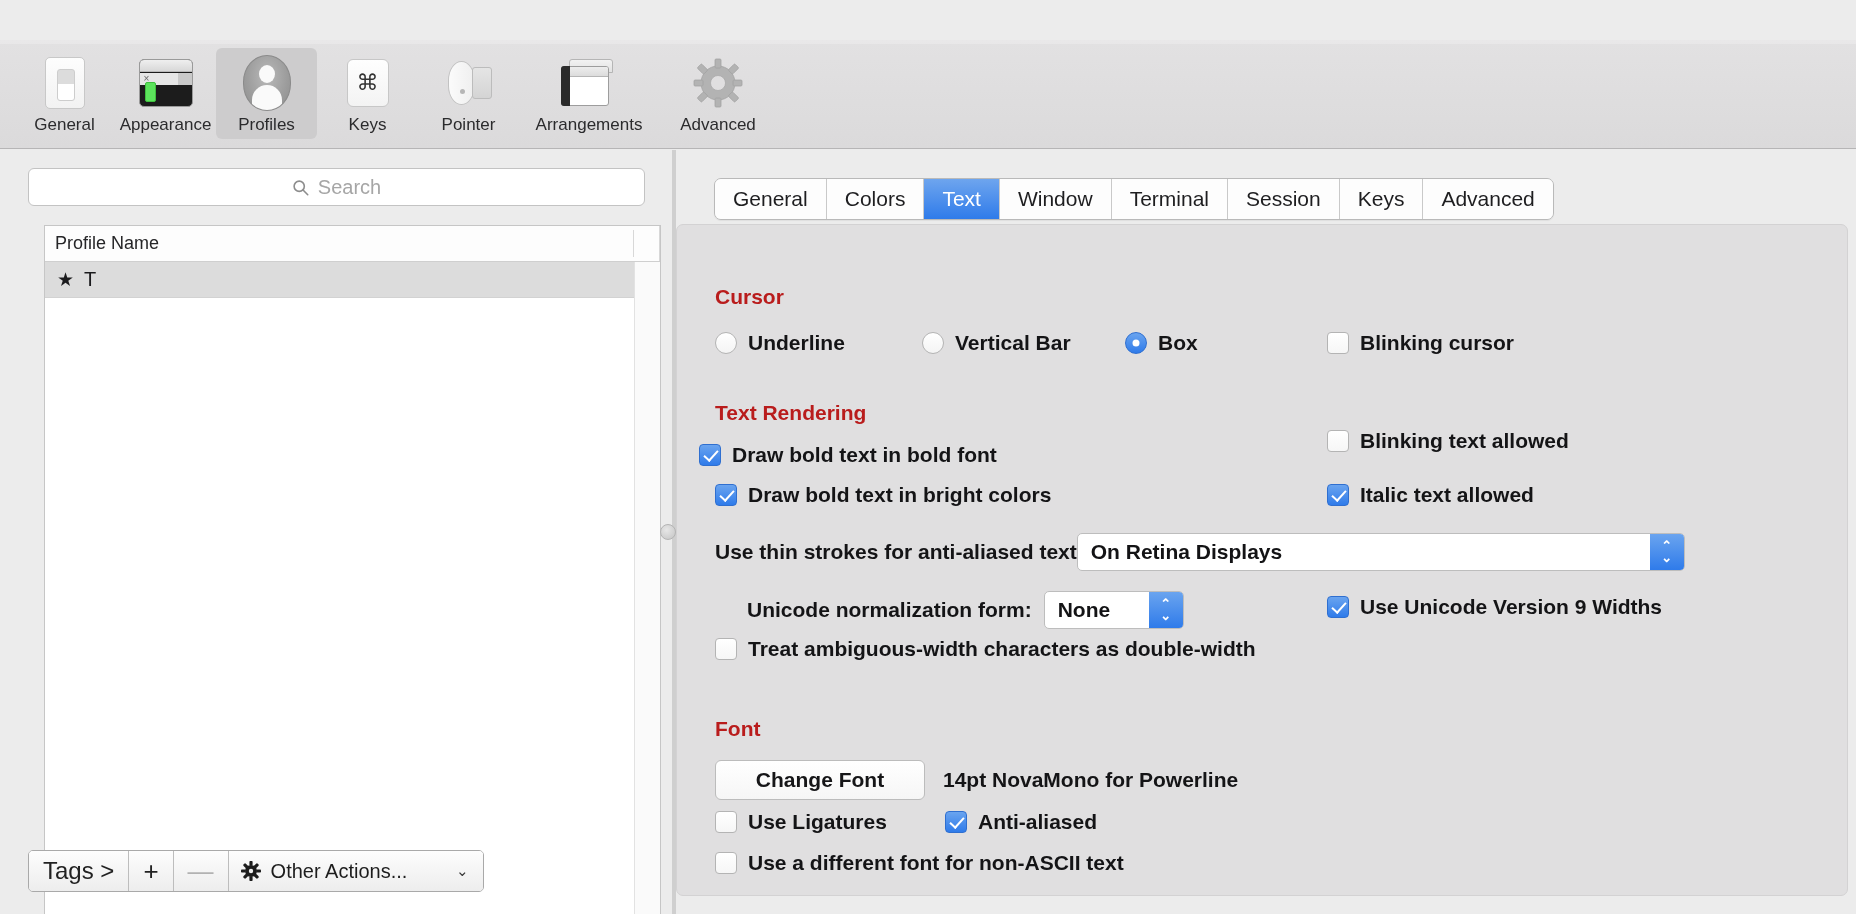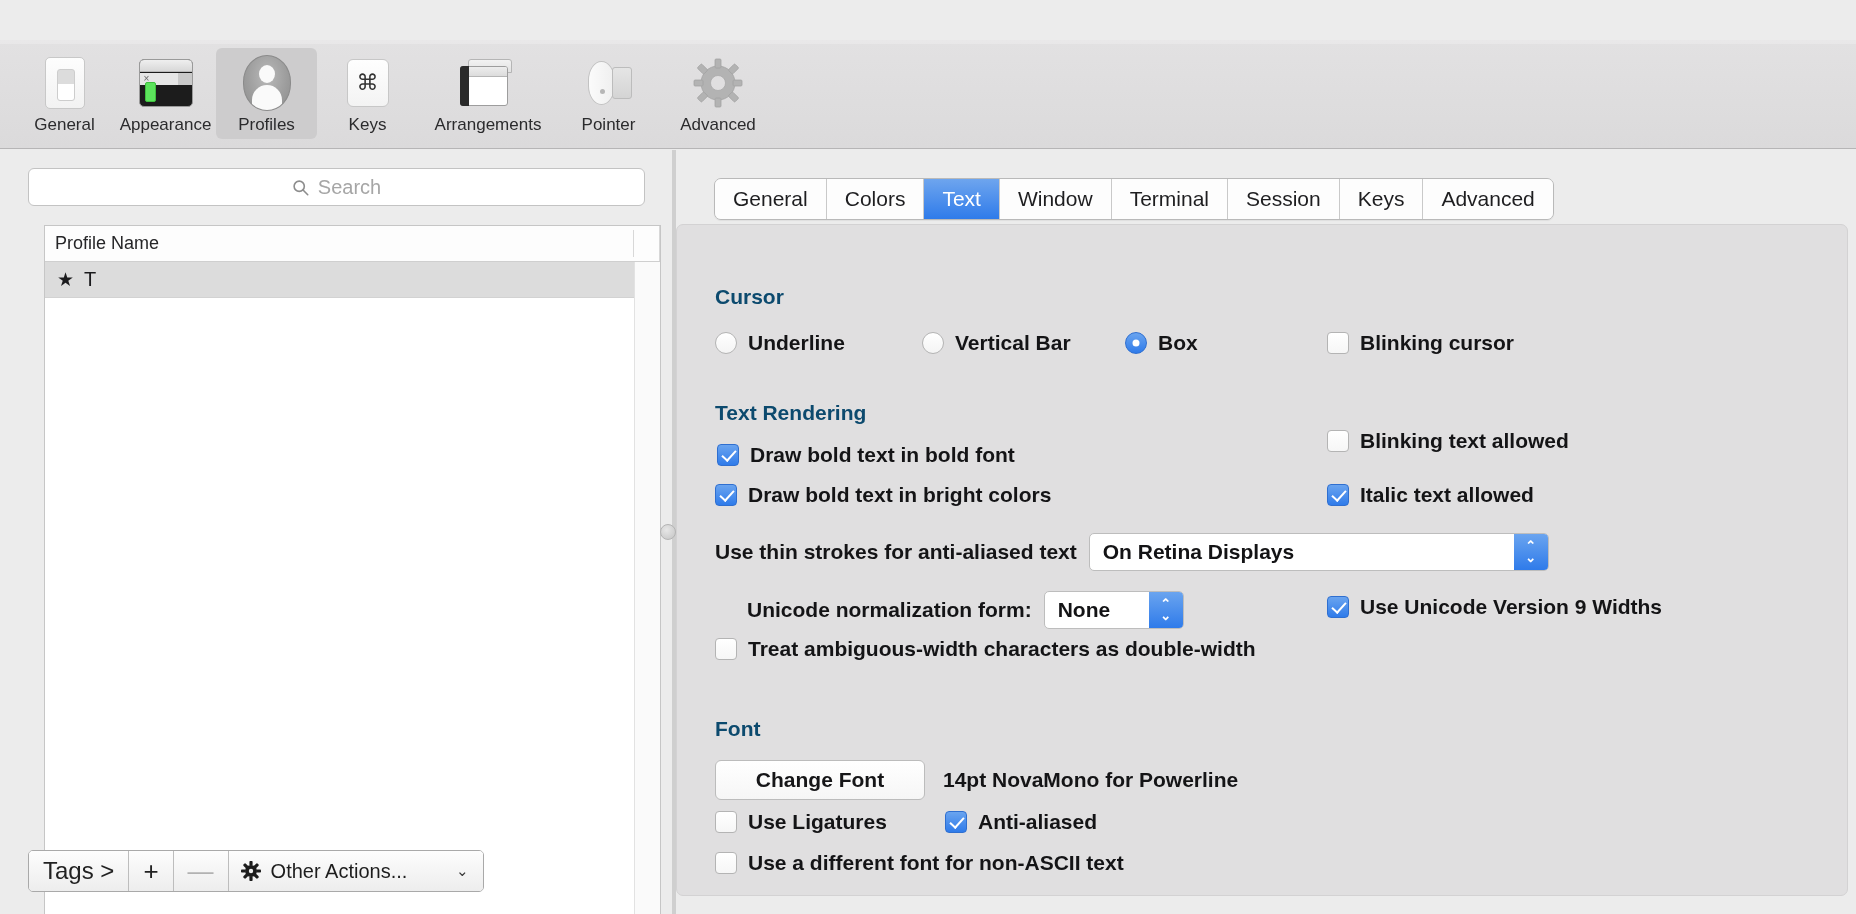--- a/index.html
+++ b/index.html
@@ -151,21 +151,21 @@
     box-shadow:0 1px 1px rgba(0,0,0,.06); }
   .tab { padding:0 18px; height:40px; display:flex; align-items:center; justify-content:center;
     font-size:21px; color:#1e1e20; background:#fdfdfd; border-right:1px solid #c9c9c9; cursor:default;
     white-space:nowrap; }
   .tab:last-child { border-right:none; }
   .tab.active { background: linear-gradient(to bottom,#6ea5ee,#2f7bea); color:#fff; }
 
   .panel { position:absolute; left:0; right:8px; top:74px; bottom:18px;
     background:#e0dfe0; border:1px solid #d3d2d3; border-radius:7px; }
 
-  .section-title { position:absolute; font-size:21px; font-weight:bold; color:#0c4a6e; }
+  .section-title { position:absolute; font-size:21px; font-weight:bold; color:#b91c1c; }
   .row-label { font-size:21px; color:#141416; white-space:nowrap; }
 
   .radio { width:22px; height:22px; border-radius:50%;
     background: linear-gradient(to bottom,#ffffff,#f4f4f4); border:1px solid #b4b4b4;
     display:inline-block; vertical-align:middle; position:relative; flex:none; }
   .radio.on { background: linear-gradient(to bottom,#6aa4ef,#2f7bea); border-color:#2f6fd0; }
   .radio.on::after { content:""; position:absolute; left:50%; top:50%; transform:translate(-50%,-50%);
     width:7px; height:7px; border-radius:50%; background:#fff; }
 
   .check { width:22px; height:22px; border-radius:4px;
@@ -236,44 +236,44 @@
           <div class="ic-profiles"></div>
         </div>
       <div class="tb-label">Profiles</div>
     </div>
 
     <div class="tb-item">
       <div class="tb-icon">
           <div class="ic-keys">⌘</div>
         </div>
       <div class="tb-label">Keys</div>
+    </div>
+
+    <div class="tb-item">
+      <div class="tb-icon">
+        <div class="ic-pointer">
+            <div class="body"></div>
+            <div class="pad"></div>
+          </div>
+      </div>
+      <div class="tb-label">Pointer</div>
     </div>
 
     <div class="tb-item" style="width:140px">
       <div class="tb-icon">
         <div class="ic-arrange">
             <div class="back"></div>
             <div class="front">
               <div class="hdr"></div>
             </div>
             <div class="dark"></div>
             <div class="divv"></div>
           </div>
       </div>
       <div class="tb-label">Arrangements</div>
-    </div>
-
-    <div class="tb-item">
-      <div class="tb-icon">
-        <div class="ic-pointer">
-            <div class="body"></div>
-            <div class="pad"></div>
-          </div>
-      </div>
-      <div class="tb-label">Pointer</div>
     </div>
 
     <div class="tb-item" style="width:118px">
       <div class="tb-icon">
         <svg class="ic-advanced" viewBox="0 0 100 100" aria-hidden="true">
           <g fill="#b3b3b3" stroke="#a2a2a2" stroke-width="1.5">
             <circle cx="50" cy="50" r="34"></circle>
             <g>
               <rect x="44" y="2" width="12" height="18" rx="2"></rect>
               <rect x="44" y="80" width="12" height="18" rx="2"></rect>
@@ -375,40 +375,40 @@
           <span class="radio on"></span>
           <span class="row-label">Box</span>
         </div>
         <div class="ctl-row" style="left:650px; top:106px;">
           <span class="check"></span>
           <span class="row-label">Blinking cursor</span>
         </div>
 
         <div class="section-title" style="left:38px; top:176px;">Text Rendering</div>
 
-        <div class="ctl-row" style="left:40px; top:218px;">
+        <div class="ctl-row" style="left:22px; top:218px;">
           <span class="check on"></span>
           <span class="row-label">Draw bold text in bold font</span>
         </div>
         <div class="ctl-row" style="left:38px; top:258px;">
           <span class="check on"></span>
           <span class="row-label">Draw bold text in bright colors</span>
         </div>
         <div class="ctl-row" style="left:650px; top:204px;">
           <span class="check"></span>
           <span class="row-label">Blinking text allowed</span>
         </div>
         <div class="ctl-row" style="left:650px; top:258px;">
           <span class="check on"></span>
           <span class="row-label">Italic text allowed</span>
         </div>
 
-        <div class="ctl-row" style="left:38px; top:308px; gap:12px;justify-content:space-between;">
+        <div class="ctl-row" style="left:38px; top:308px; gap:0;justify-content:space-between;">
           <span class="row-label">Use thin strokes for anti-aliased text</span>
-          <div class="popup" style="width:460px;">
+          <div class="popup" style="width:608px;">
             <span class="val">On Retina Displays</span>
             <span class="arrows">
                 <span>⌃</span>
                 <span>⌄</span>
               </span>
           </div>
         </div>
 
         <div class="ctl-row" style="left:38px; top:366px; gap:12px;margin-left:32px;">
           <span class="row-label">Unicode normalization form:</span>

